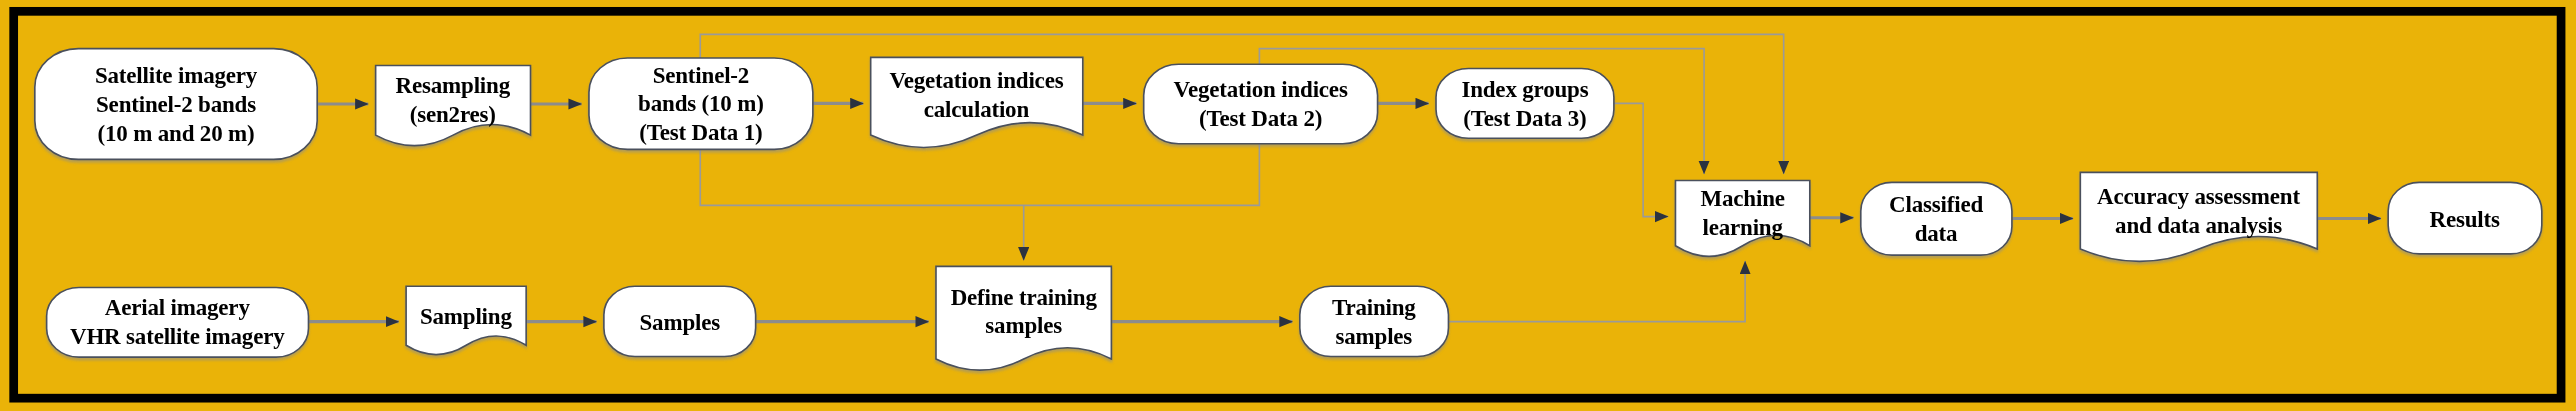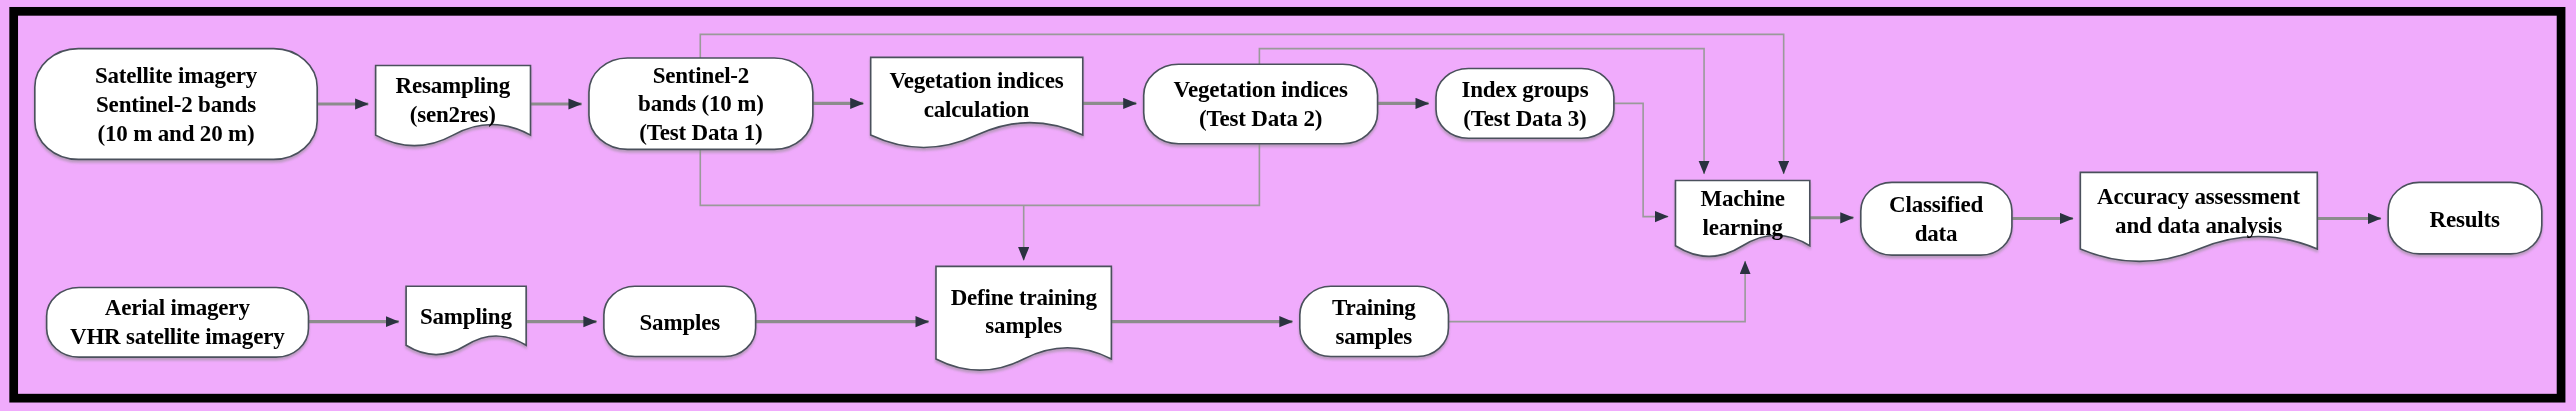--- a/index.html
+++ b/index.html
@@ -1,16 +1,16 @@
 <!DOCTYPE html>
 <html style="font-size:10px"><head>
 <meta charset="utf-8">
 <style>
   html,body{margin:0;padding:0;background:#ffffff;}
-  .figure-wrap{width:2576px;height:412px;background:#f0abfc;position:relative;}
+  .figure-wrap{width:2576px;height:412px;background:#eab308;position:relative;}
   svg{display:block;}
   .node-shape{fill:#ffffff;stroke:#4a505c;stroke-width:2.6;}
   .node-shadow{filter:drop-shadow(0px 4px 2px rgba(140,140,140,0.55));}
   .lbl{font-family:"Liberation Serif","DejaVu Serif",serif;font-weight:bold;
        font-size:37px;fill:#000000;text-anchor:middle;letter-spacing:-0.3px;}
   .flow{stroke:#8c8c8c;stroke-width:5;fill:none;}
   .loop{stroke:#9a9a9a;stroke-width:2.6;fill:none;}
   .frame{fill:none;stroke:#000000;stroke-width:14;}
 </style>
 </head>

